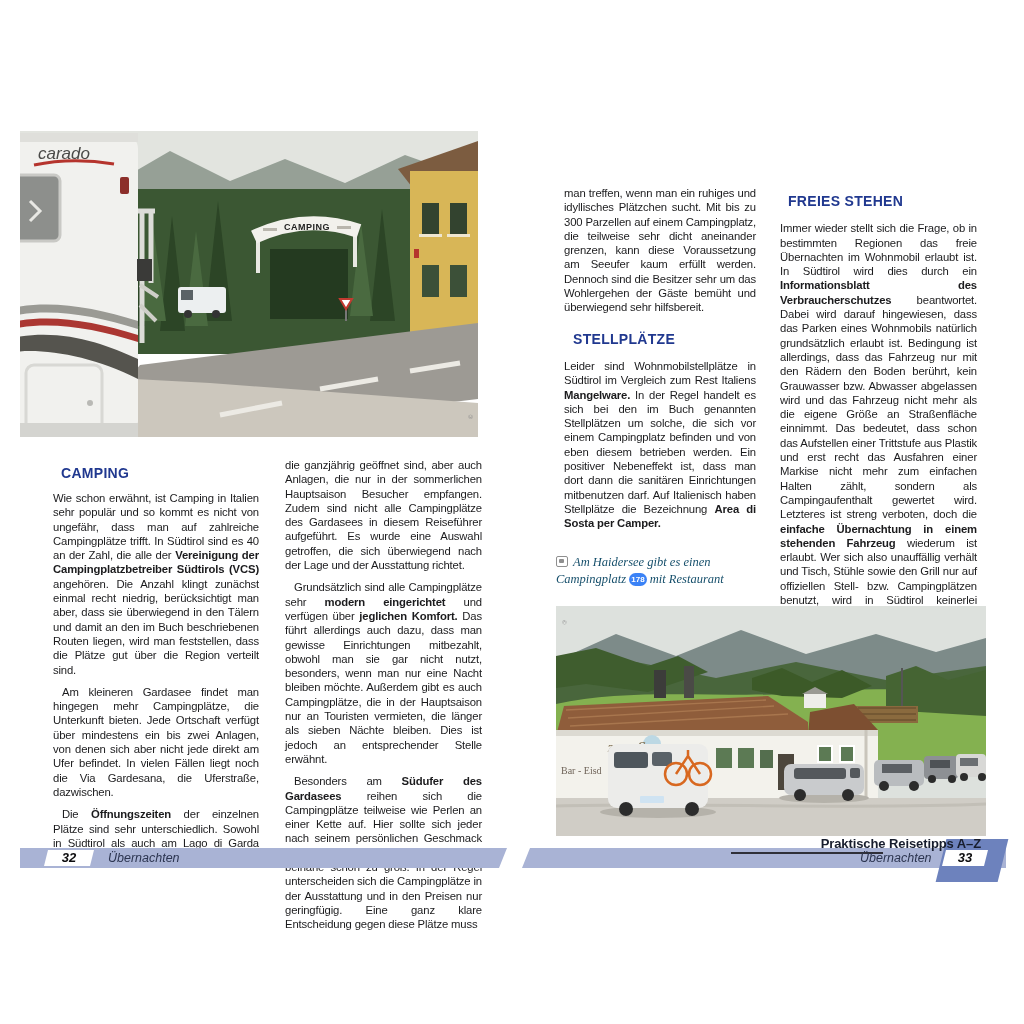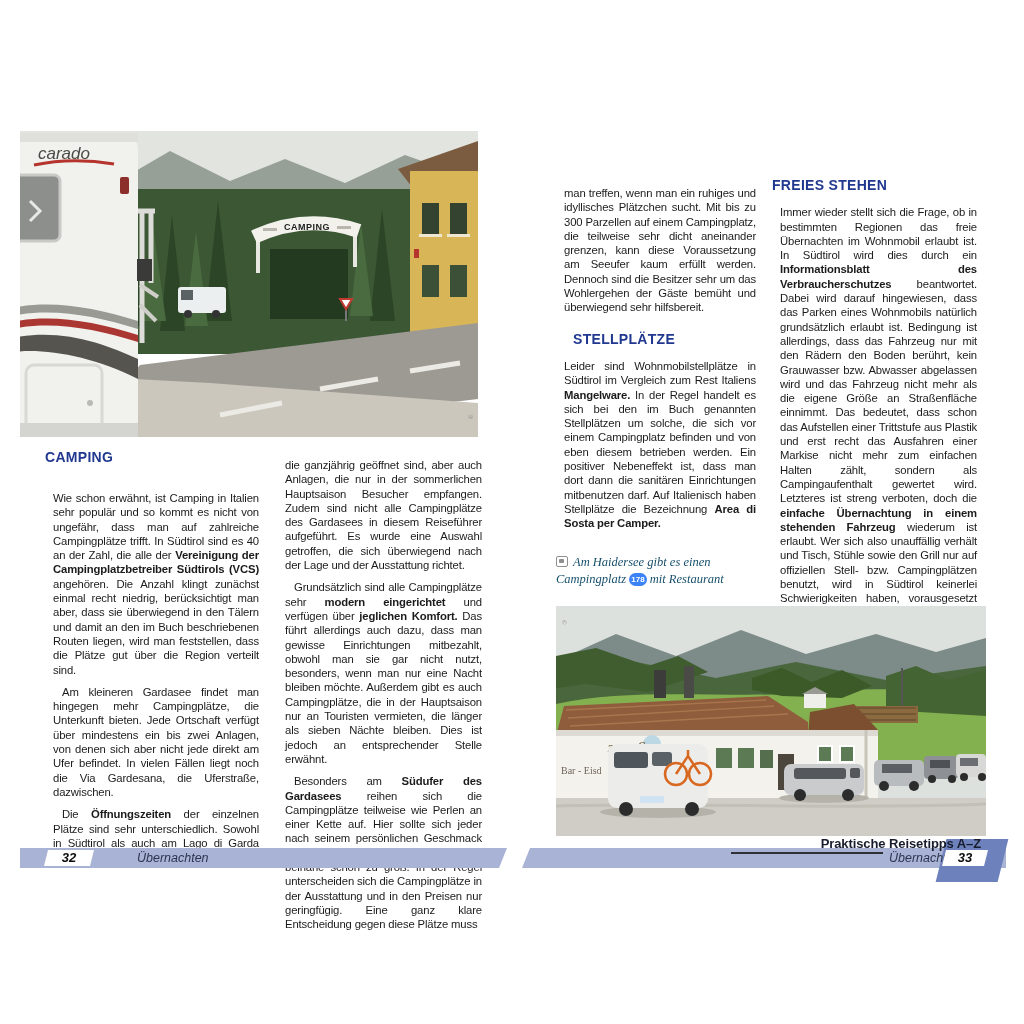--- a/index.html
+++ b/index.html
@@ -11,21 +11,21 @@
   
   .body-text{
     font-size:11.3px;line-height:14.3px;letter-spacing:-0.15px;
     text-align:justify;color:#1b1b1d;hyphens:auto;
   }
   .para{margin:8px;}
   .para.ind{text-indent:9px;}
   .b{font-weight:bold;}
   .sec-heading{
     font-weight:bold;font-size:14px;color:#20388f;letter-spacing:.3px;
-    margin:0;
+    margin:16px;
   }
   .sec-heading.inflow{margin:17px 0 13px 17px;}
   
   .caption{
     font-family:"Liberation Serif","DejaVu Serif",serif;font-style:italic;
     font-size:12.5px;line-height:16.5px;color:#164f6b;
   }
   .cap-icon{
     display:inline-block;width:10px;height:9px;border:1px solid #8f8f8f;
     border-radius:2px;margin-right:5px;position:relative;top:0px;
@@ -51,21 +51,21 @@
   .bar-right{left:522px;top:848px;width:484px;
     clip-path:polygon(8px 0,100% 0,100% 100%,0 100%);z-index:1;}
   .pagenum{
     position:absolute;background:#ffffff;transform:skewX(-14deg);
     font-weight:bold;font-style:italic;font-size:13px;line-height:16px;
     color:#0d0d0f;text-align:center;z-index:3;
   }
   .pagenum > span{display:block;transform:skewX(14deg);}
   .chapter{
     position:absolute;font-style:italic;font-size:12.5px;color:#2c3550;
-    z-index:3;line-height:16px;margin-left:29px;
+    z-index:3;line-height:16px;
   }
   .fr-tab{
     position:absolute;left:941px;top:839px;width:62px;height:43px;
     background:#6d82bd;transform:skewX(-14deg);z-index:2;
   }
   .fr-kicker{
     position:absolute;left:694px;top:836px;width:287px;text-align:right;
     font-weight:bold;font-size:13px;color:#171d2d;z-index:4;letter-spacing:-0.1px;
   }
   .fr-underline{

